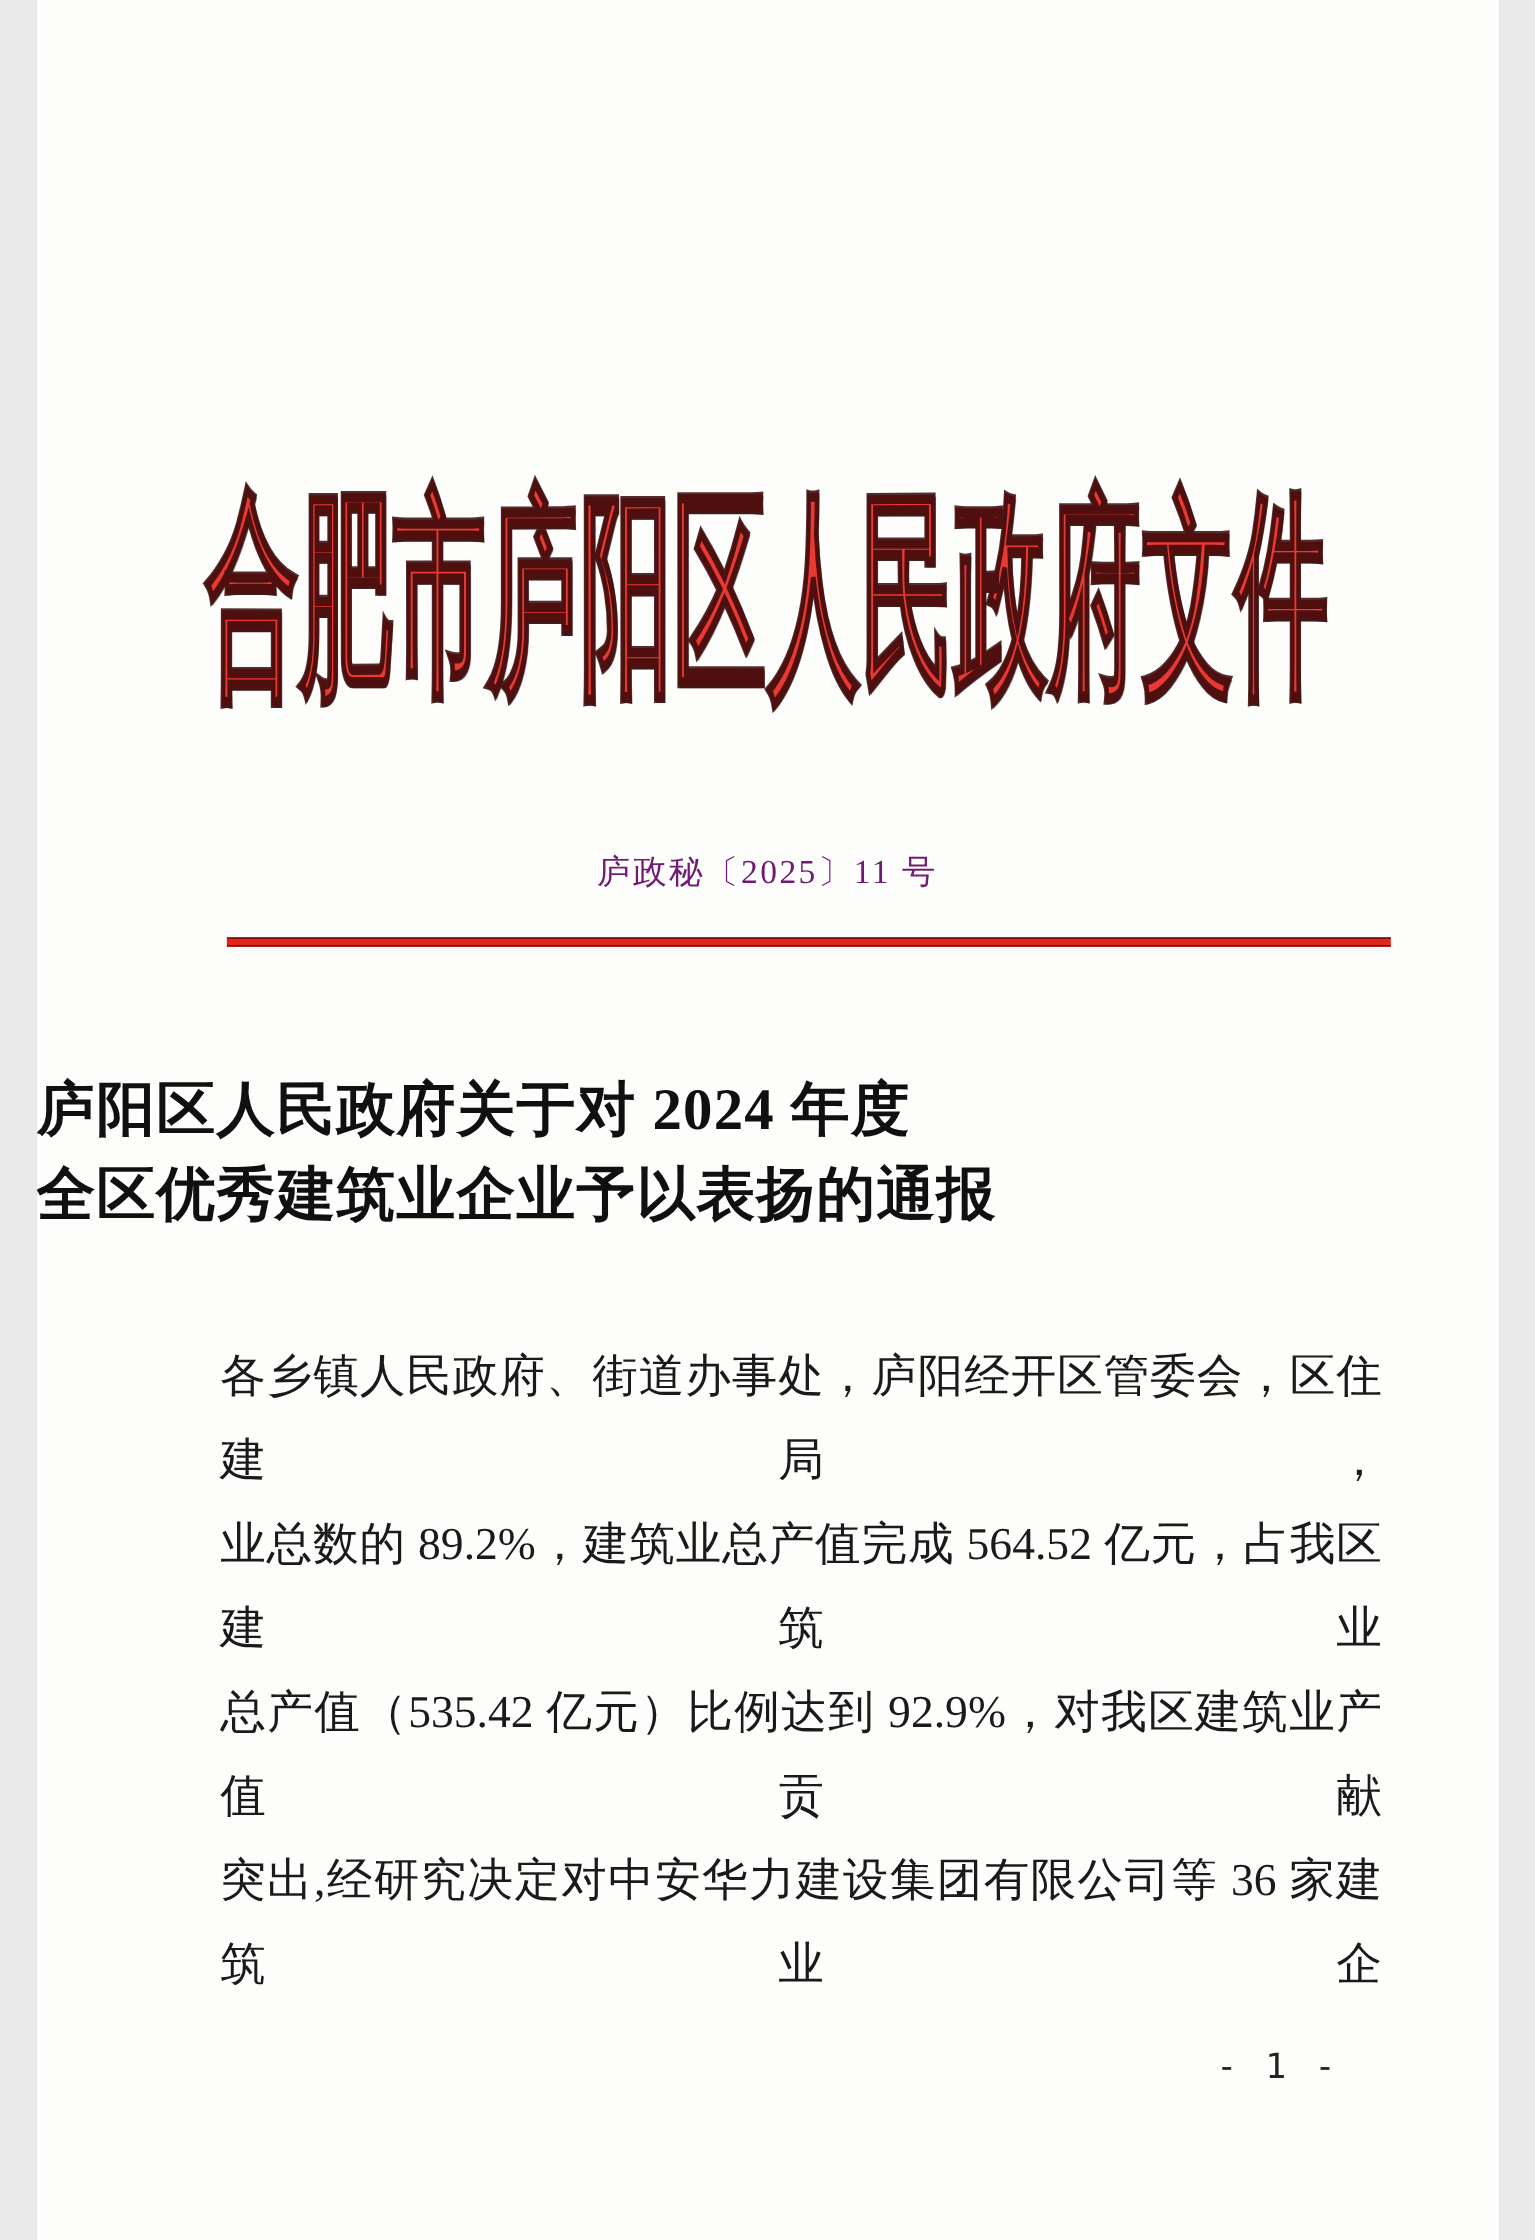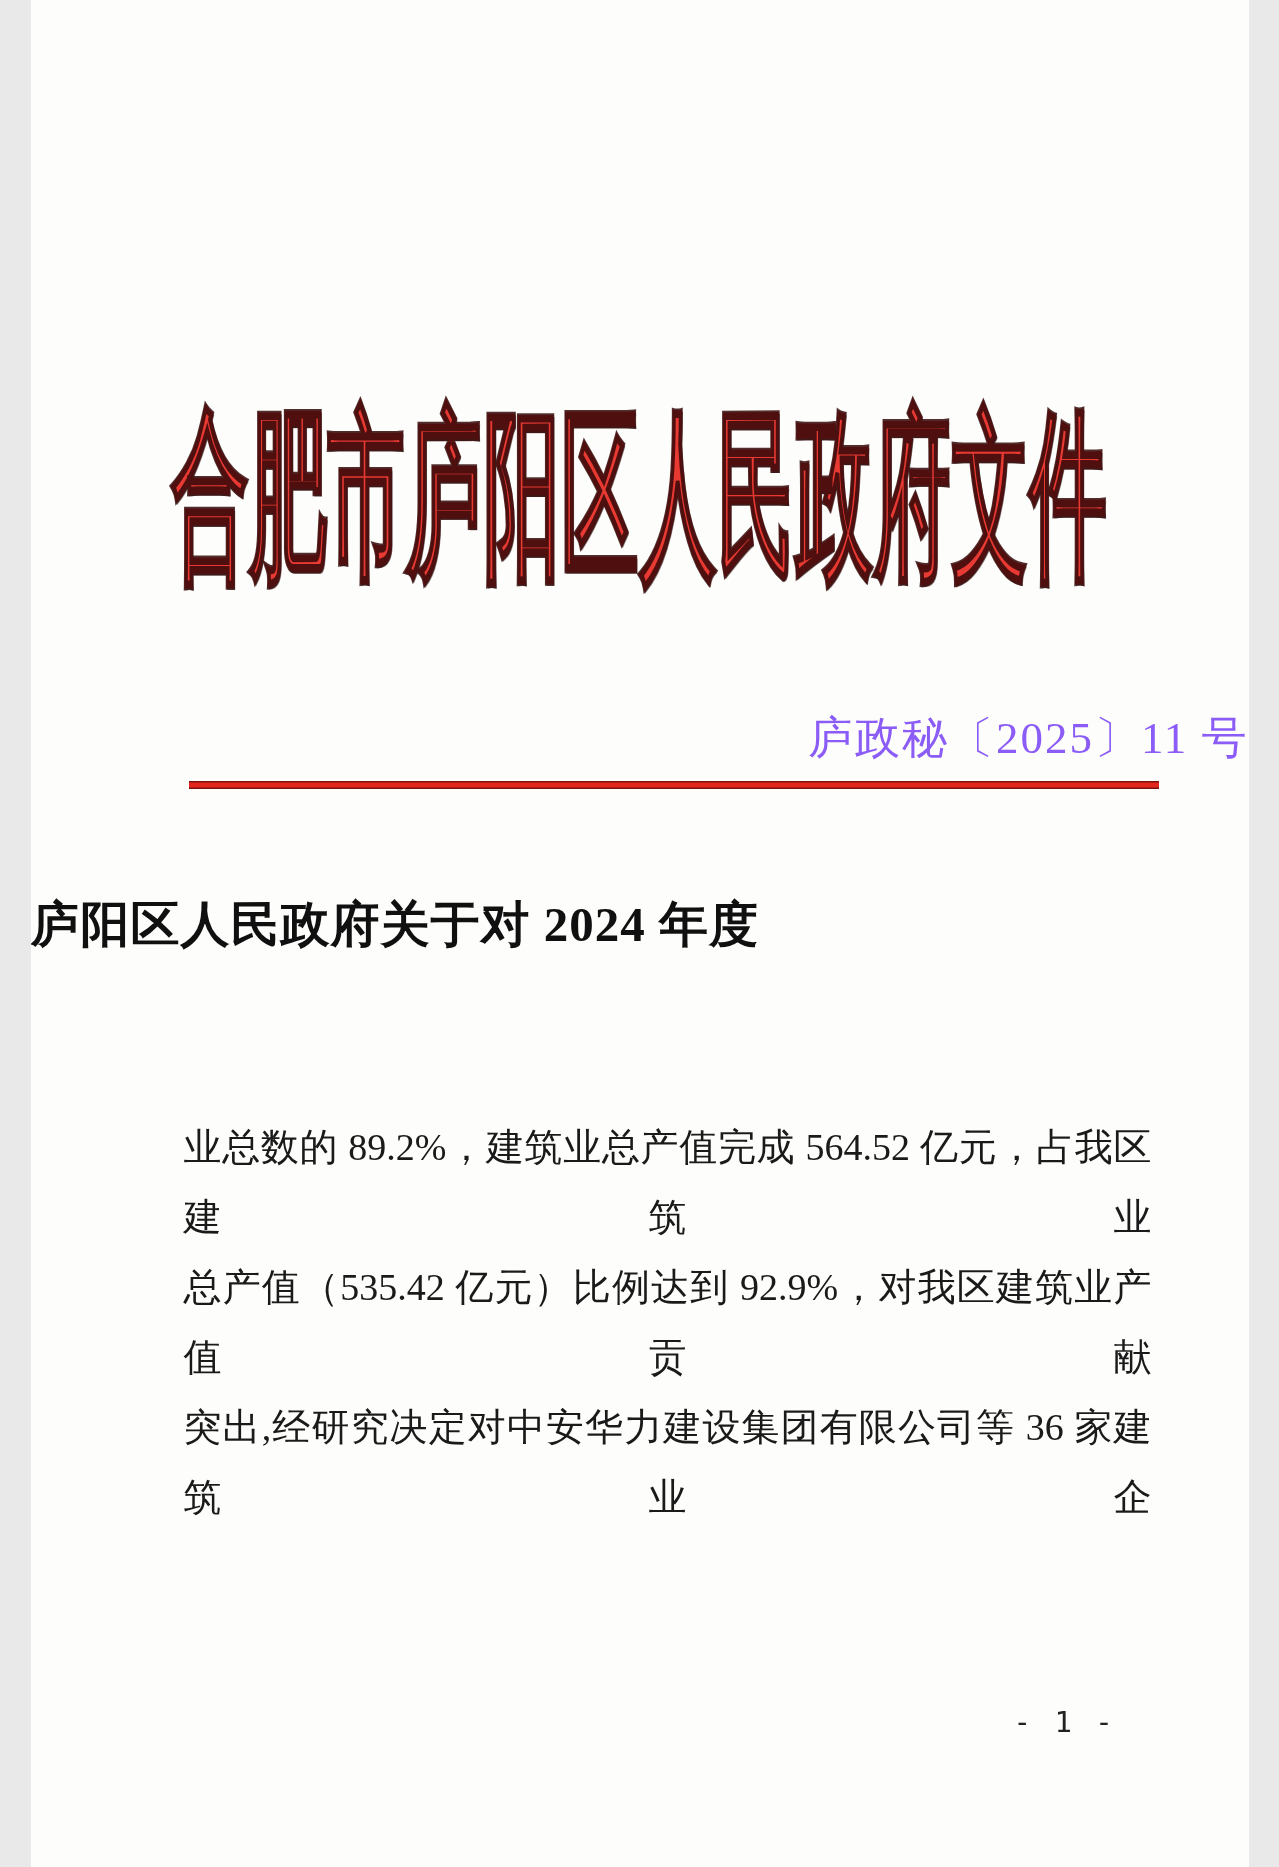--- a/index.html
+++ b/index.html
@@ -32,24 +32,24 @@
     text-shadow: 1px 1px 0 rgba(40, 5, 5, 0.55);
     transform: scaleY(2.4);
     transform-origin: top center;
   }
   
   .doc-number {
     position: absolute;
     top: 708px;
     left: 0;
     width: 100%;
-    text-align: right;
-    font-size: 45px;
+    text-align: center;
+    font-size: 28px;
     letter-spacing: 2px;
-    color: #8b5cf6;
+    color: #701a75;
   }
   
   .red-rule {
     position: absolute;
     top: 781px;
     left: 158px;
     width: 970px;
     height: 8px;
     background: var(--rule_red, #e2261c);
     box-shadow: inset 0 1.5px 0 rgba(70, 10, 8, 0.65),
@@ -108,23 +108,25 @@
 <div class="page">
 
   <div class="banner">合肥市庐阳区人民政府文件</div>
 
   <div class="doc-number">庐政秘〔2025〕11 号</div>
 
   <div class="red-rule"></div>
 
   <div class="doc-title">
     <div>庐阳区人民政府关于对 2024 年度</div>
+    <div>全区优秀建筑业企业予以表扬的通报</div>
   </div>
 
   <div class="body-block">
+    <p class="jf">各乡镇人民政府、街道办事处，庐阳经开区管委会，区住建局，</p>
     <p class="jf">业总数的 89.2%，建筑业总产值完成 564.52 亿元，占我区建筑业</p>
     <p class="jf">总产值（535.42 亿元）比例达到 92.9%，对我区建筑业产值贡献</p>
     <p class="jf">突出,经研究决定对中安华力建设集团有限公司等 36 家建筑业企</p>
 
   </div>
 
   <div class="page-number">- 1 -</div>
 
 </div>
 

